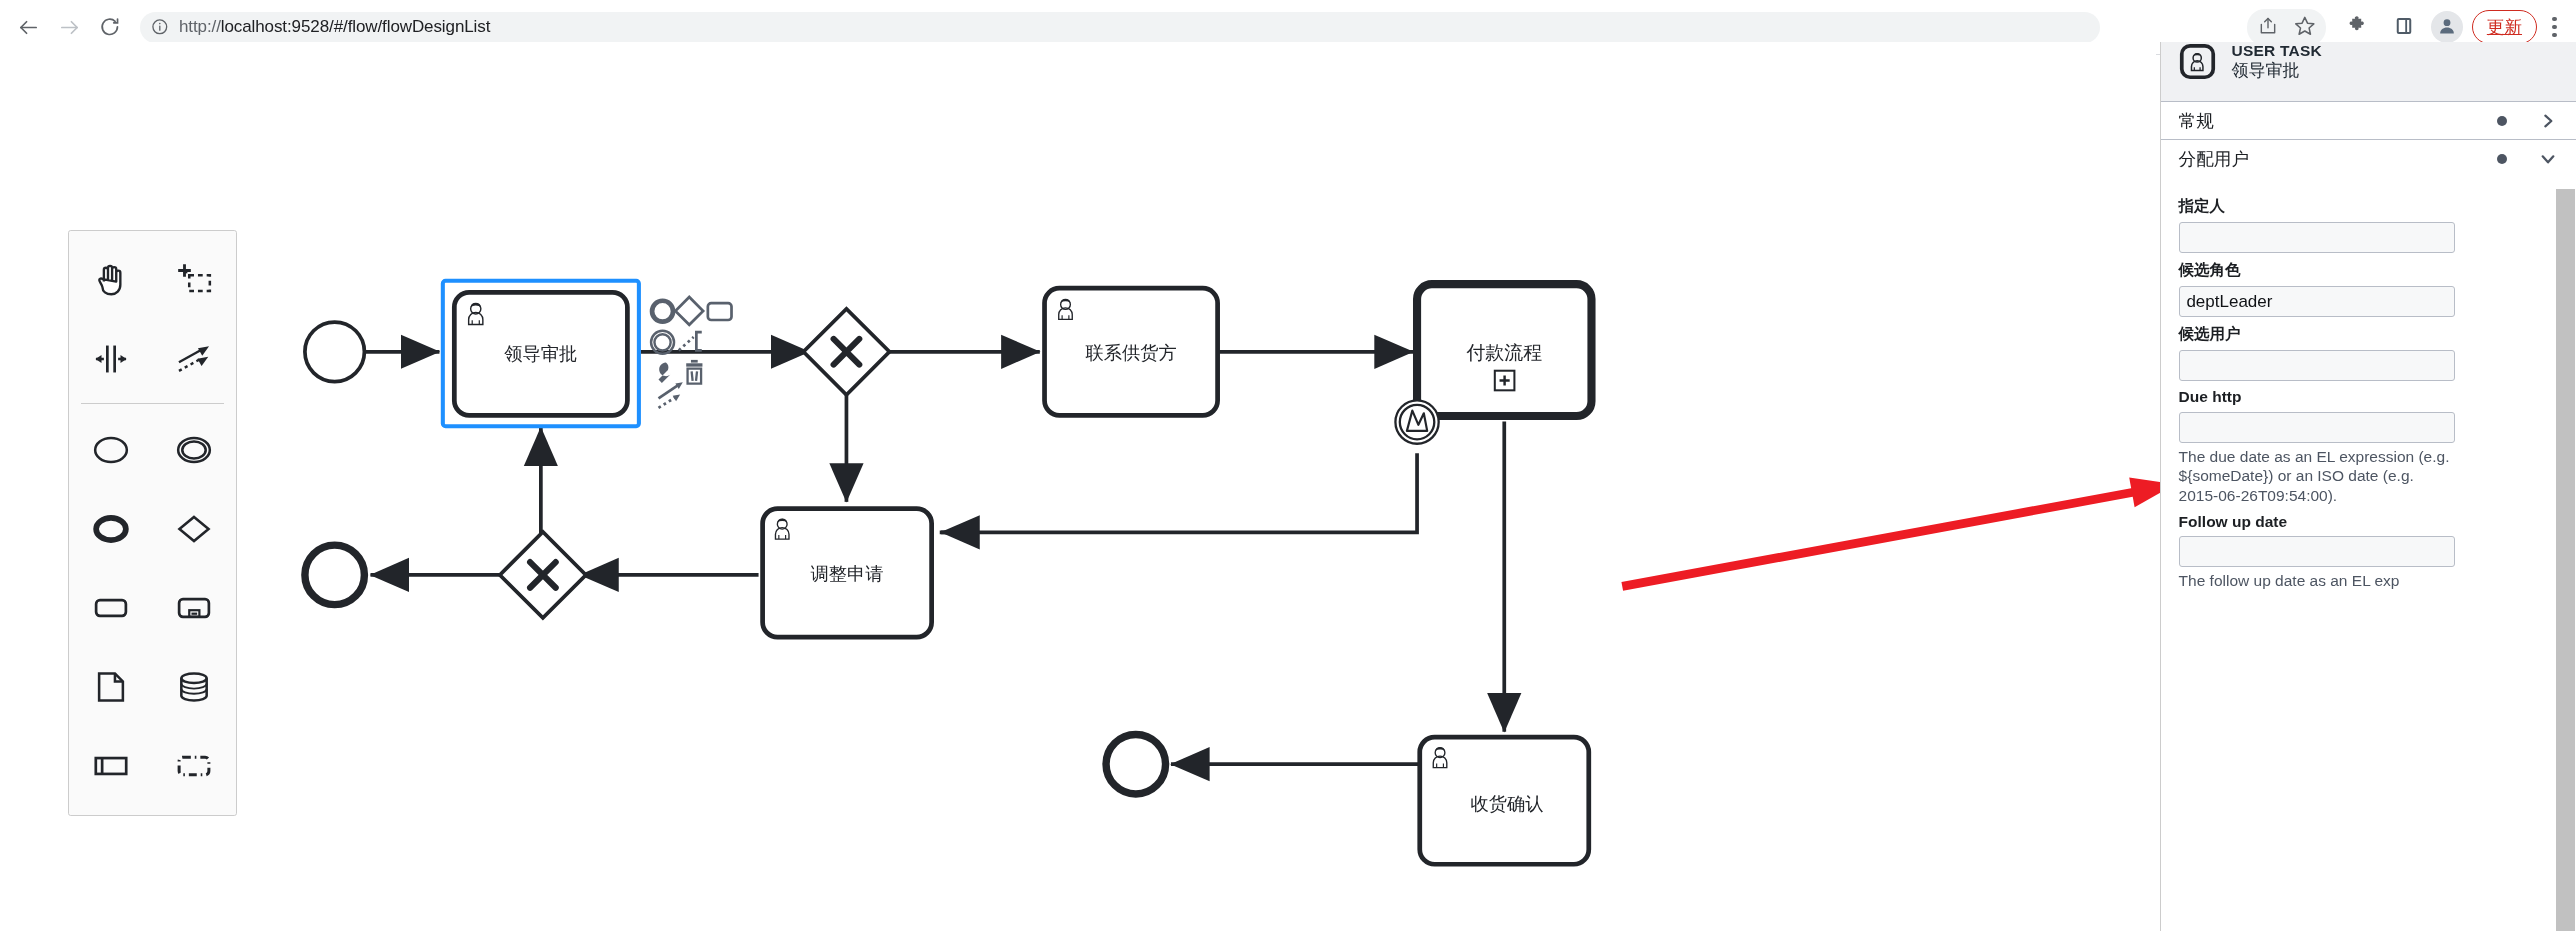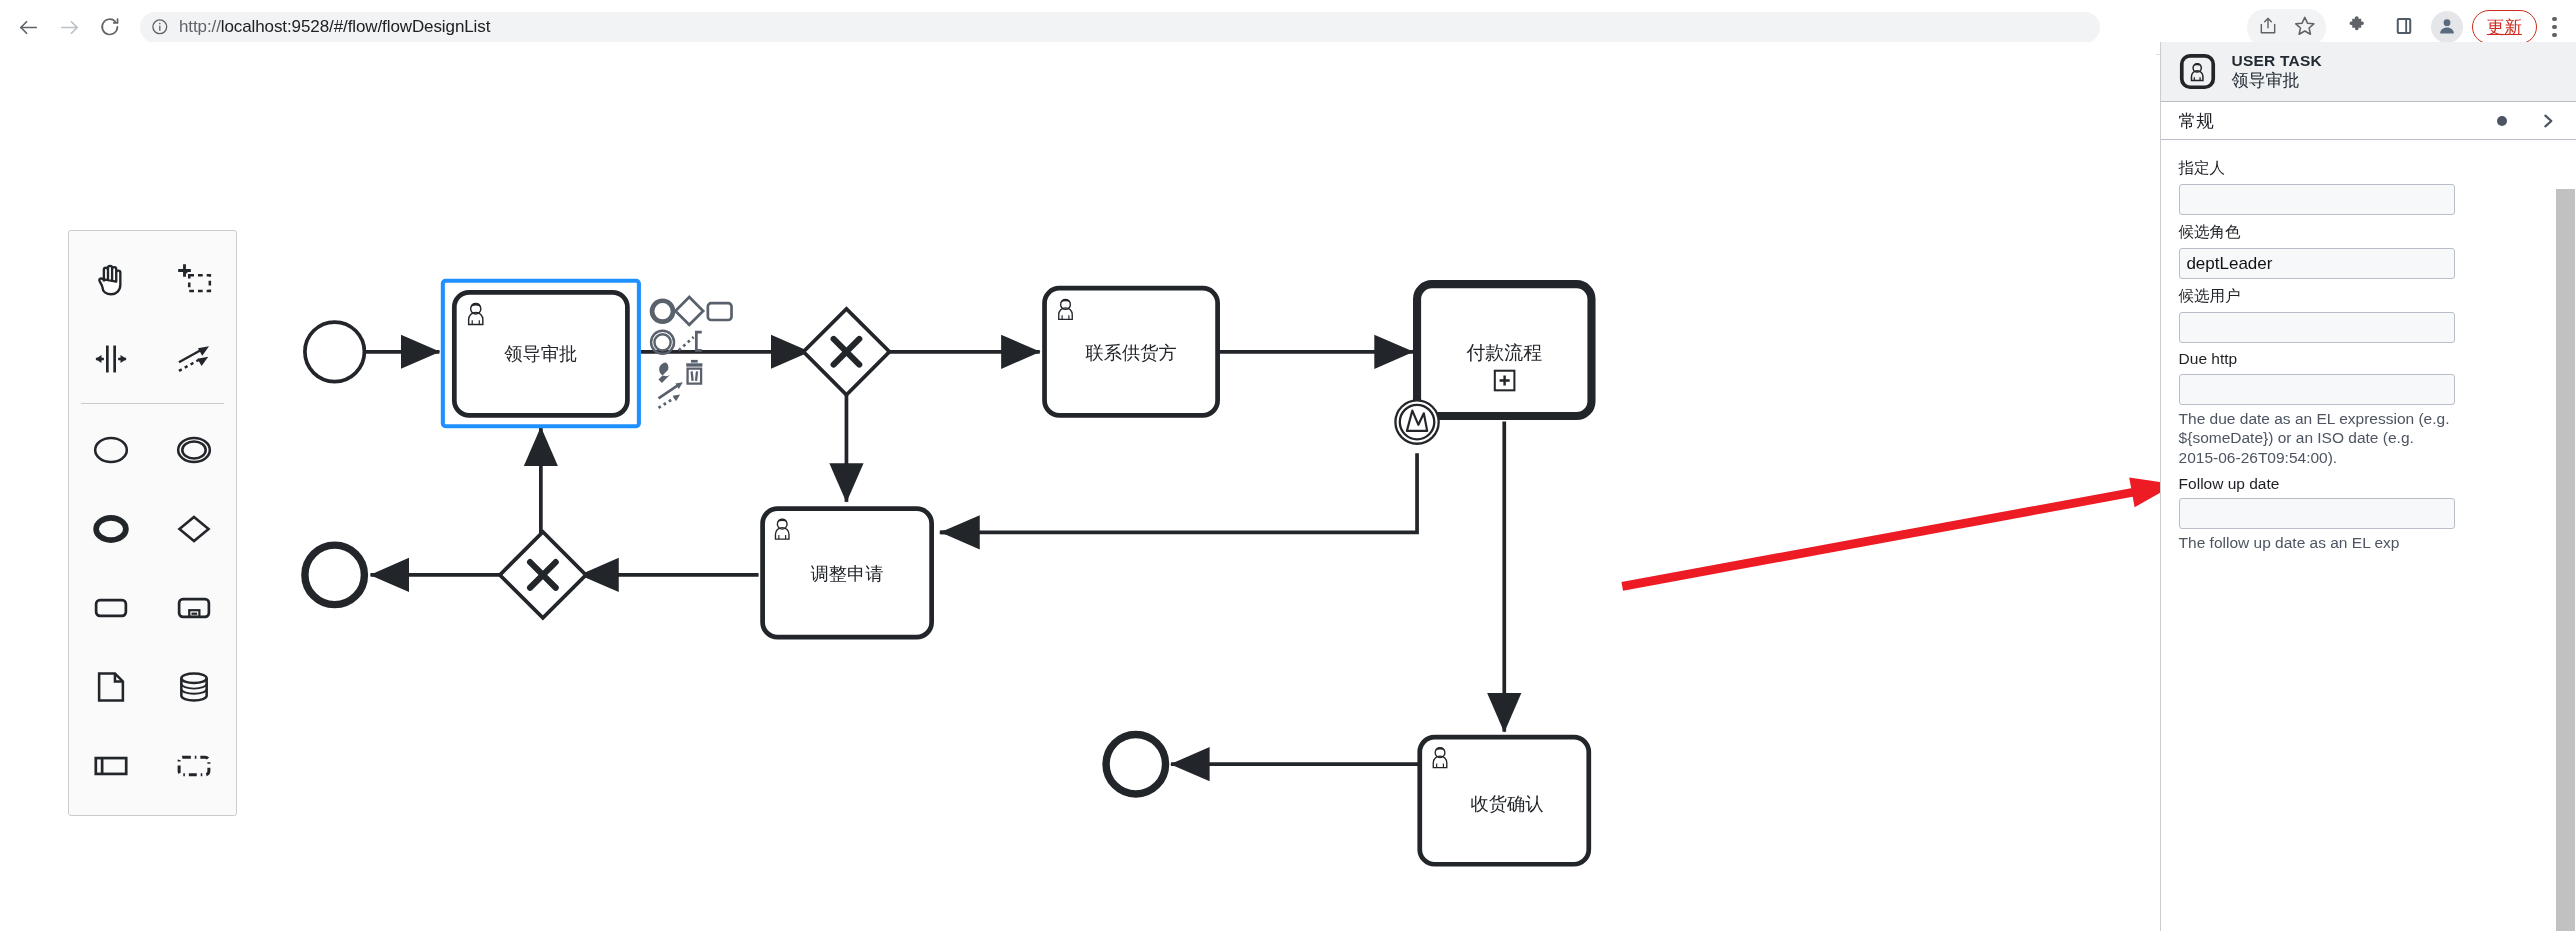--- a/index.html
+++ b/index.html
@@ -118,21 +118,21 @@
 
   
   #props-panel {
     position: absolute; left: 2160px; top: 42px;
     width: 416px; height: 890px;
     background: #ffffff;
     border-left: 1.4px solid #cccccc;
     overflow: hidden;
   }
   #props-header {
-    display: flex; align-items: center;
+    display: flex; 
     height: 60px;
     background: #f0f1f3;
     border-bottom: 1.4px solid #b8bdc7;
     padding-left: 17.6px;
   }
   #props-header-icon {
     width: 38px; height: 38px; flex:0 0 auto;
     display:flex; align-items:center; justify-content:center;
   }
   #props-header-text { margin-left: 15px; }
@@ -160,21 +160,21 @@
   }
   .props-dot.hidden { visibility: hidden; }
   .props-chevron { flex:0 0 auto; display:flex; align-items:center; justify-content:center; width: 20px;}
 
   #props-body {
     padding: 10.8px 17.6px 0 17.6px;
     position: relative;
   }
   .field-label {
     font-size: 15.5px; color: #1c1f23;
-    margin-top: 6.8px; margin-bottom: 5.4px;
+    margin-top: 6.8px; margin-bottom: 5.4px; font-weight: bold;
   }
   .field-input {
     width: 276px; height: 31px;
     background: #f7f8f9;
     border: 1.4px solid #b8bdc7;
     border-radius: 3px;
     font-size: 17px;
     color: #101216;
     padding: 0 6.8px;
     font-family: "Liberation Sans", "DejaVu Sans", sans-serif;
@@ -599,20 +599,29 @@
     <span class="props-group-label">常规</span>
     <span class="props-dot"></span>
     <span class="props-chevron">
       <svg width="16" height="16" viewBox="0 0 24 24" fill="none" stroke="#4d5562" stroke-width="3.4" stroke-linecap="round" stroke-linejoin="round">
           <polyline points="8,4 17,12 8,20"></polyline>
         </svg>
     </span>
   </div>
 
 
+  <div class="props-group" style="border-bottom:none;">
+    <span class="props-group-label">分配用户</span>
+    <span class="props-dot"></span>
+    <span class="props-chevron">
+      <svg width="16" height="16" viewBox="0 0 24 24" fill="none" stroke="#4d5562" stroke-width="3.4" stroke-linecap="round" stroke-linejoin="round">
+          <polyline points="4,8 12,17 20,8"></polyline>
+        </svg>
+    </span>
+  </div>
 
   <div id="props-body">
 
     <div class="field-label">指定人</div>
     <input class="field-input" type="text" value="" style="">
 
     <div class="field-label">候选角色</div>
     <input class="field-input" type="text" value="deptLeader" style="">
 
     <div class="field-label">候选用户</div>

